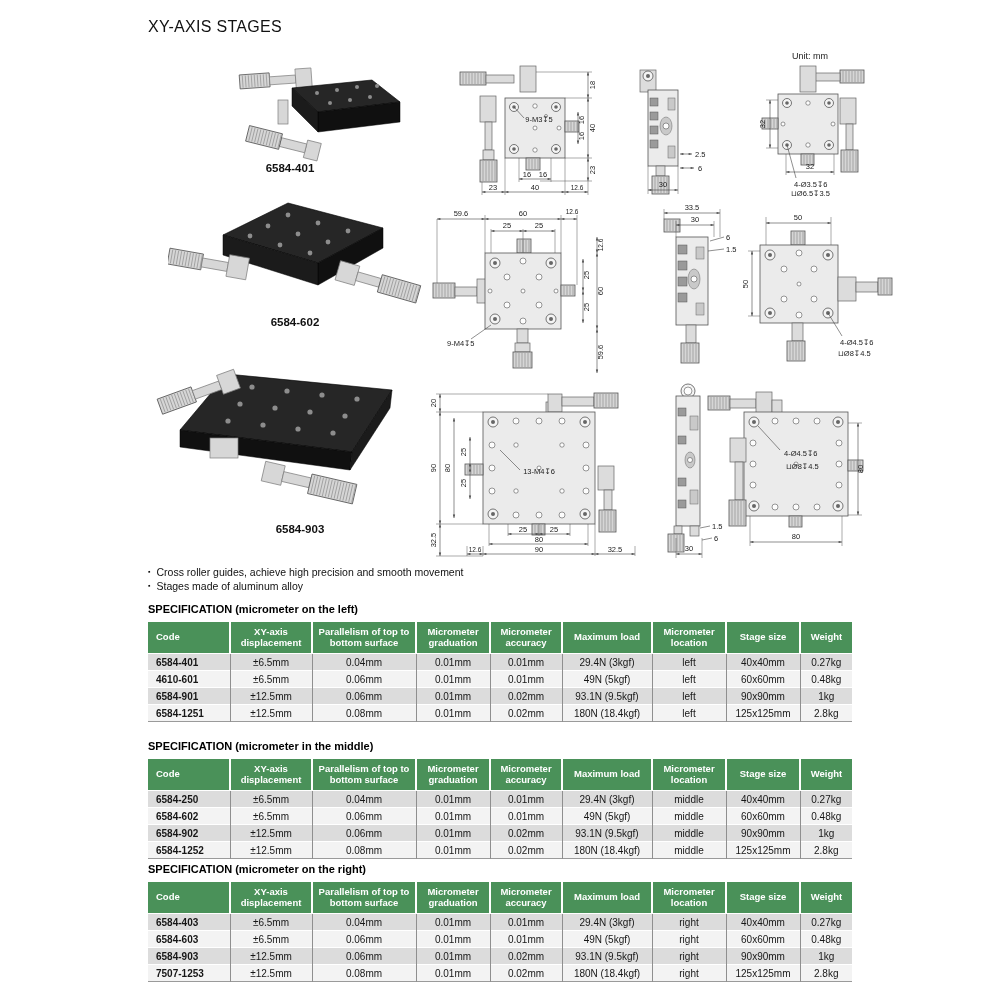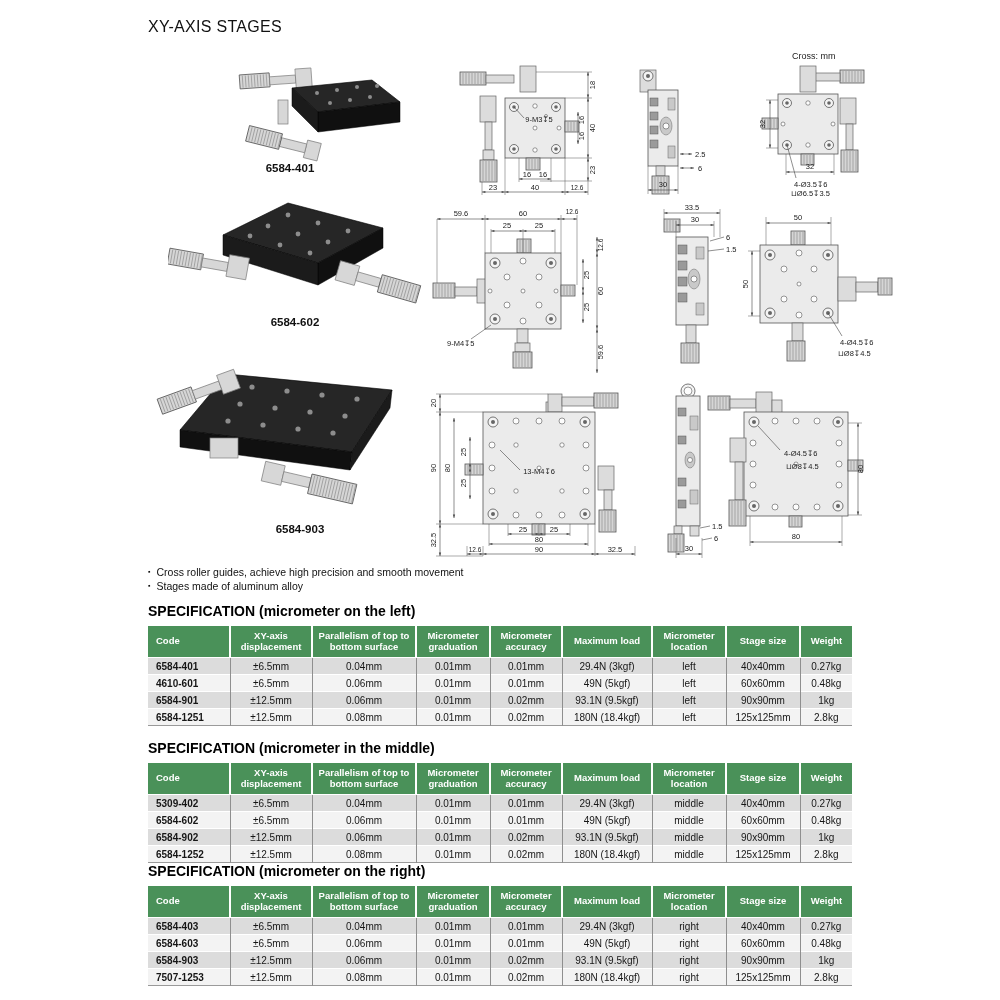--- a/index.html
+++ b/index.html
@@ -6,21 +6,21 @@
   body{width:1000px;height:1000px;font-family:"Liberation Sans",sans-serif;color:#111;}
   .page{position:relative;width:1000px;height:1000px;overflow:hidden;background:#fff;}
   .title{position:absolute;left:148px;top:18px;font-size:16px;font-weight:normal;letter-spacing:.3px;}
   .unit{position:absolute;left:792px;top:51px;font-size:9px;color:#222;}
   .photo{position:absolute;}
   .caption{position:absolute;font-weight:bold;font-size:11.5px;text-align:center;width:160px;}
   .features{position:absolute;left:148px;top:565px;font-size:10.5px;line-height:14px;color:#111;}
   .feat-row{display:flex;gap:6px;align-items:flex-start;}
   .bullet{font-size:7px;line-height:14px;}
   .spec{position:absolute;left:148px;width:704px;}
-  .spec h3{margin:0 0 7px 0;font-size:14px;font-weight:bold;color:#000;}
+  .spec h3{margin:0 0 7px 0;font-size:11px;font-weight:bold;color:#000;}
   table{border-collapse:collapse;width:704px;table-layout:fixed;font-size:10px;border-bottom:1px solid #9a9a9a;}
   thead th{background:#4a9159;color:#fff;font-weight:bold;font-size:9.5px;line-height:10.5px;height:31px;padding:0 2px;vertical-align:middle;text-align:center;}
   thead th + th{border-left:2px solid #fff;}
   thead th:first-child{text-align:left;padding-left:8px;}
   tbody td{height:16px;text-align:center;padding:0 2px;border-top:1px solid #fff;color:#161616;}
   tbody td + td{border-left:1px solid #8f8f8f;}
   tbody td:first-child{text-align:left;padding-left:8px;font-weight:bold;}
   tbody tr:nth-child(odd){background:#dcdcdc;}
   tbody tr:nth-child(even){background:#f3f3f3;}
   svg.draw{position:absolute;overflow:visible;}
@@ -43,21 +43,21 @@
   svg .pm-side{fill:#1b1b1b;stroke:#000;stroke-width:.5;}
   svg .pm-dot{fill:#8d8d8d;}
   svg .pm-metal{fill:#d7d7d7;stroke:#7d7d7d;stroke-width:.7;}
 </style>
 </head>
 <body>
 
 <div class="page">
 
   <div class="title">XY-AXIS STAGES</div>
-  <div class="unit">Cross: mm</div>
+  <div class="unit">Unit: mm</div>
 
   <svg class="photo" style="left:222px;top:60px" width="200" height="102" viewBox="0 0 200 102">
     <g transform="rotate(-4 60 25)">
       <rect class="knurl" x="18" y="12" width="30" height="14"></rect>
         <line x1="45" y1="13" x2="45" y2="25" stroke="#909090" stroke-width="0.7"></line>
         <line x1="42" y1="13" x2="42" y2="25" stroke="#909090" stroke-width="0.7"></line>
         <line x1="39" y1="13" x2="39" y2="25" stroke="#909090" stroke-width="0.7"></line>
         <line x1="36" y1="13" x2="36" y2="25" stroke="#909090" stroke-width="0.7"></line>
         <line x1="33" y1="13" x2="33" y2="25" stroke="#909090" stroke-width="0.7"></line>
         <line x1="30" y1="13" x2="30" y2="25" stroke="#909090" stroke-width="0.7"></line>
@@ -917,21 +917,21 @@
             <th>Micrometer graduation</th>
             <th>Micrometer accuracy</th>
             <th>Maximum load</th>
             <th>Micrometer location</th>
             <th>Stage size</th>
             <th>Weight</th>
           </tr>
         </thead>
       <tbody>
           <tr>
-            <td>5309-402</td>
+            <td>6584-250</td>
             <td>±6.5mm</td>
             <td>0.04mm</td>
             <td>0.01mm</td>
             <td>0.01mm</td>
             <td>29.4N (3kgf)</td>
             <td>middle</td>
             <td>40x40mm</td>
             <td>0.27kg</td>
           </tr>
           <tr>

